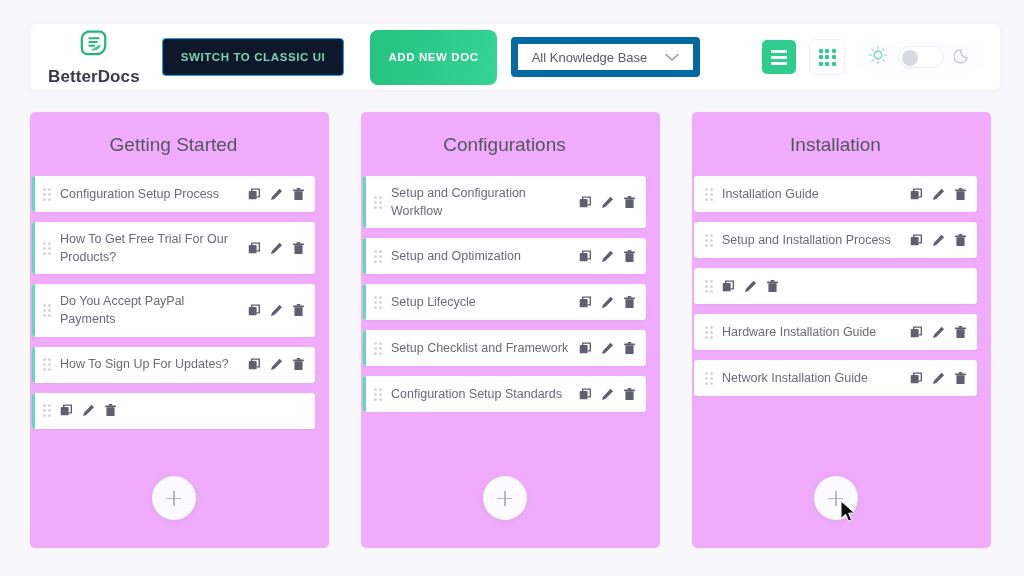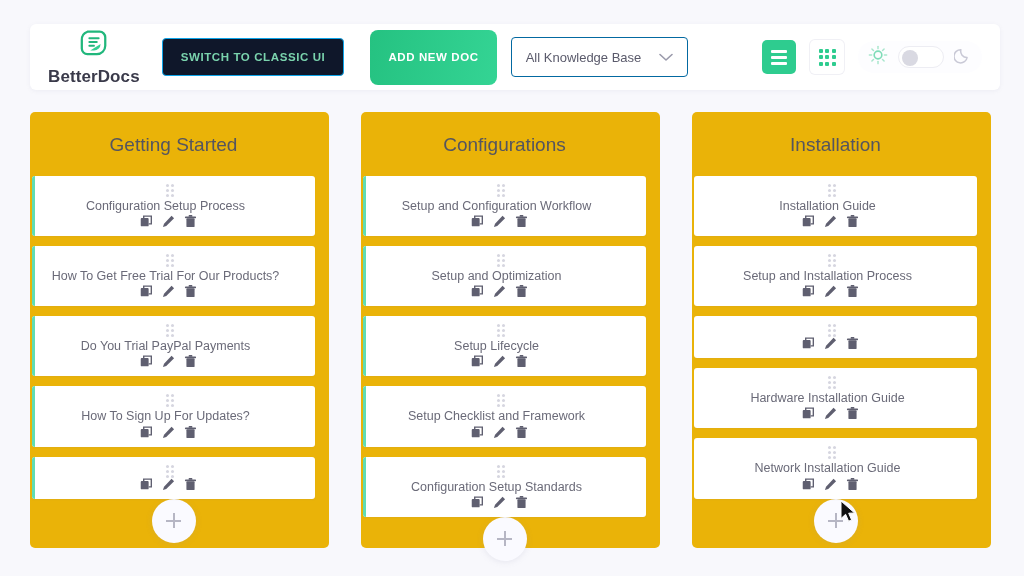--- a/index.html
+++ b/index.html
@@ -59,21 +59,21 @@
     letter-spacing: .6px;
     padding: 0 18px;
     display: flex; align-items: center; justify-content: center;
     cursor: pointer;
     white-space: nowrap;
   }
   .select-box {
     height: 40px;
     margin-left: 14px;
     min-width: 170px;
-    border: 1px solid #0369a1;
+    border: 7px solid #0369a1;
     border-radius: 4px;
     background: #ffffff;
     display: flex; align-items: center;
     justify-content: space-between;
     padding: 0 14px;
     cursor: pointer;
   }
   .select-label { font-size: 13px; color: #5a5a6b; white-space: nowrap; }
   .chev { margin-left: 18px; display: block; }
 
@@ -118,21 +118,21 @@
   .board {
     position: absolute;
     left: 0; top: 112px;
     width: 1024px;
     display: flex;
     gap: 32px;
     padding: 0 30px;
   }
   .column {
     width: 299px;
-    background: #eab308;
+    background: #f0abfc;
     border-radius: 5px;
     padding: 22px 14px 0 2px;
     height: 436px;
     display: flex;
     flex-direction: column;
   }
   .col-title {
     text-align: center;
     font-size: 19px;
     color: #55555f;
@@ -144,21 +144,20 @@
     background: #ffffff;
     border-radius: 3px;
     min-height: 36px;
     display: flex;
     align-items: center;
     padding: 8px 10px 8px 0;
     box-shadow: 0 1px 2px rgba(120,120,150,0.07);
     position: relative;
     overflow: hidden;
     cursor: pointer;
-    flex-direction: column;
   }
   .card.accent::before {
     content: "";
     position: absolute; left: 0; top: 0; bottom: 0;
     width: 3px;
     background: #5fdcb3;
   }
   .drag-handle {
     display: grid;
     grid-template-columns: repeat(2,3px);
@@ -356,21 +355,21 @@
 
         <div class="card accent">
           <span class="drag-handle">
               <i></i>
               <i></i>
               <i></i>
               <i></i>
               <i></i>
               <i></i>
             </span>
-          <span class="card-title">Do You Trial PayPal Payments</span>
+          <span class="card-title">Do You Accept PayPal Payments</span>
           <span class="card-actions">
             <span>
                 <svg class="act" viewBox="0 0 14 14">
                   <rect x="0.8" y="3.2" width="8.5" height="9" rx="1" fill="#5f5f70"></rect>
                   <path d="M4 3.2 V1.2 h8.2 v8.4 h-2.9" fill="none" stroke="#5f5f70" stroke-width="1.5"></path>
                 </svg>
               </span>
             <span>
                 <svg class="act" viewBox="0 0 14 14">
                   <path d="M10.3 0.8 L13 3.5 L4.6 11.9 L1 13 L2.2 9.4 z" fill="#5f5f70"></path>

